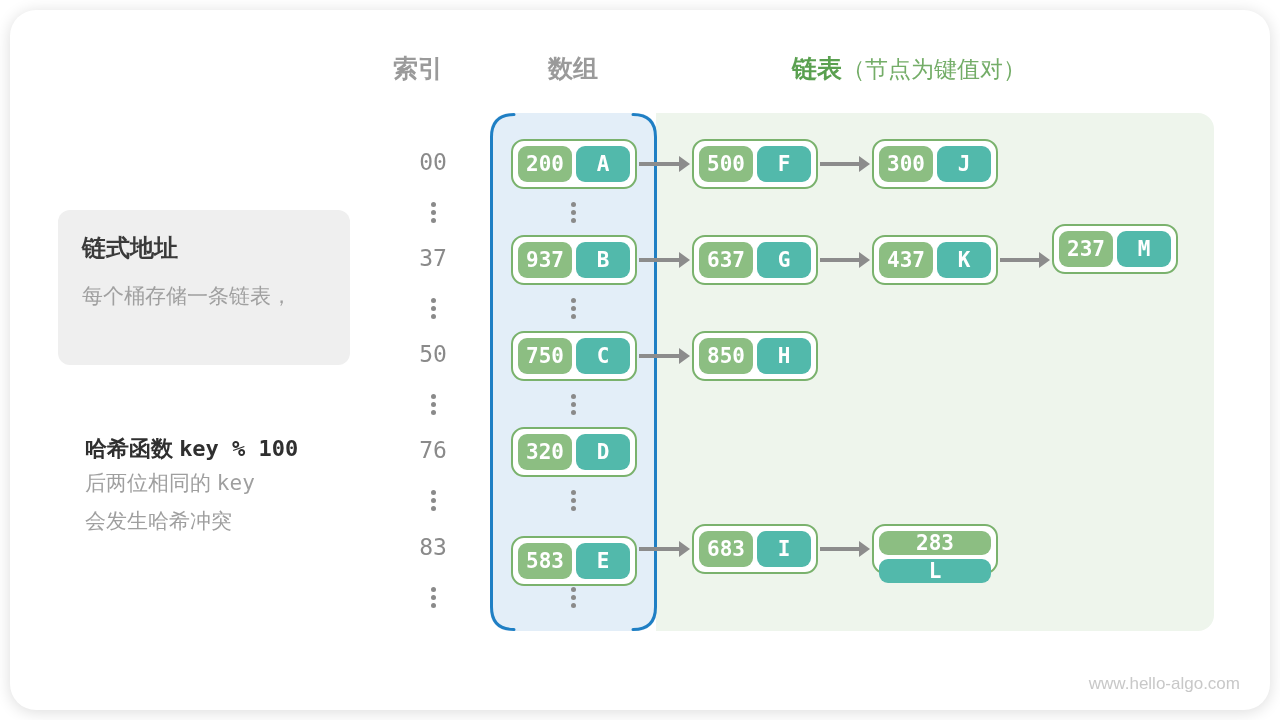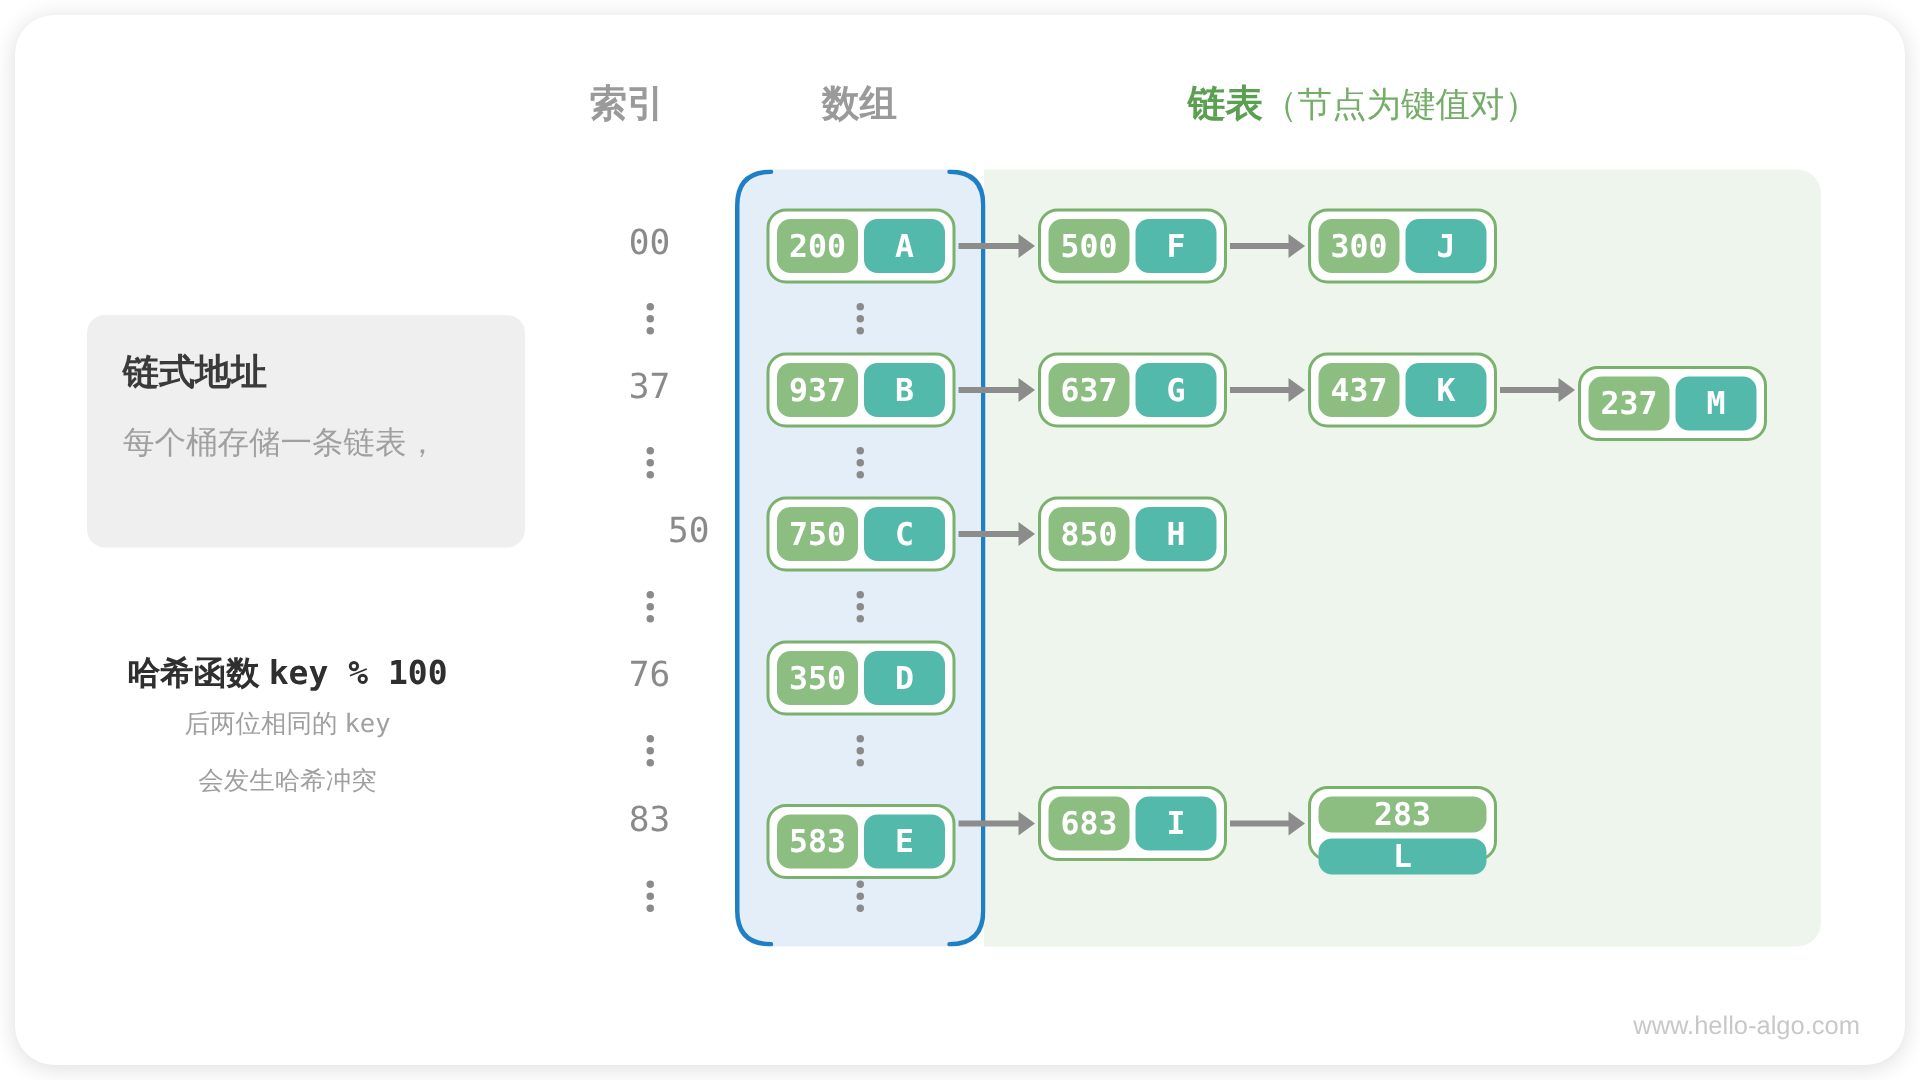--- a/index.html
+++ b/index.html
@@ -68,21 +68,21 @@
     position:absolute;left:58px;top:210px;width:292px;height:155px;box-sizing:border-box;
     background:#efefef;border-radius:12px;padding:22px 24px;
   }
   .infobox .title{font-size:24px;font-weight:bold;color:#3a3a3a;margin-bottom:14px;}
   .infobox .body{font-size:21px;color:#a0a0a0;line-height:36px;}
 
   
   .hash-note{position:absolute;left:85px;top:434px;white-space:nowrap;}
   .hash-note .t{font-size:22px;font-weight:bold;color:#2f2f2f;}
   .hash-note .t .code{font-family:"DejaVu Sans Mono", monospace;}
-  .hash-note .g{font-size:17px;color:#9f9f9f;line-height:37px;text-align:center;}
+  .hash-note .g{font-size:21px;color:#9f9f9f;line-height:37px;}
   .hash-note .g .code{font-family:"DejaVu Sans Mono", monospace;}
   .hash-note .g:first-of-type{margin-top:12px;}
 
   .wm{
     position:absolute;right:40px;top:674px;
     font-family:Liberation Sans, sans-serif;font-size:17px;color:#c8c8c8;
   }
 </style>
 </head>
 <body>
@@ -135,35 +135,35 @@
     <div class="node" style="left: 692px; top: 235px;">
       <div class="pill pill-key">637</div>
       <div class="pill pill-val">G</div>
     </div>
     <div class="arrow" style="left: 820px; top: 258px; width: 40px;"></div>
     <div class="node" style="left: 872px; top: 235px;">
       <div class="pill pill-key">437</div>
       <div class="pill pill-val">K</div>
     </div>
     <div class="arrow" style="left: 1000px; top: 258px; width: 40px;"></div>
-    <div class="node" style="left: 1052px; top: 244px;">
+    <div class="node" style="left: 1052px; top: 224px;">
       <div class="pill pill-key">237</div>
       <div class="pill pill-val">M</div>
     </div>
     <div class="dots" style="left: 430px; top: 298px;">
       <i></i>
       <i></i>
       <i></i>
     </div>
     <div class="dots" style="left: 570px; top: 298px;">
       <i></i>
       <i></i>
       <i></i>
     </div>
-    <div class="idx" style="left: 393px; top: 341px; text-align: right;">50</div>
+    <div class="idx" style="left: 393px; top: 341px;">50</div>
     <div class="node" style="left: 511px; top: 331px;">
       <div class="pill pill-key">750</div>
       <div class="pill pill-val">C</div>
     </div>
     <div class="arrow" style="left: 639px; top: 354px; width: 41px;"></div>
     <div class="node" style="left: 692px; top: 331px;">
       <div class="pill pill-key">850</div>
       <div class="pill pill-val">H</div>
     </div>
     <div class="dots" style="left: 430px; top: 394px;">
@@ -171,21 +171,21 @@
       <i></i>
       <i></i>
     </div>
     <div class="dots" style="left: 570px; top: 394px;">
       <i></i>
       <i></i>
       <i></i>
     </div>
     <div class="idx" style="left: 393px; top: 437px;">76</div>
     <div class="node" style="left: 511px; top: 427px;">
-      <div class="pill pill-key">350</div>
+      <div class="pill pill-key">320</div>
       <div class="pill pill-val">D</div>
     </div>
     <div class="dots" style="left: 430px; top: 490px;">
       <i></i>
       <i></i>
       <i></i>
     </div>
     <div class="dots" style="left: 570px; top: 490px;">
       <i></i>
       <i></i>

